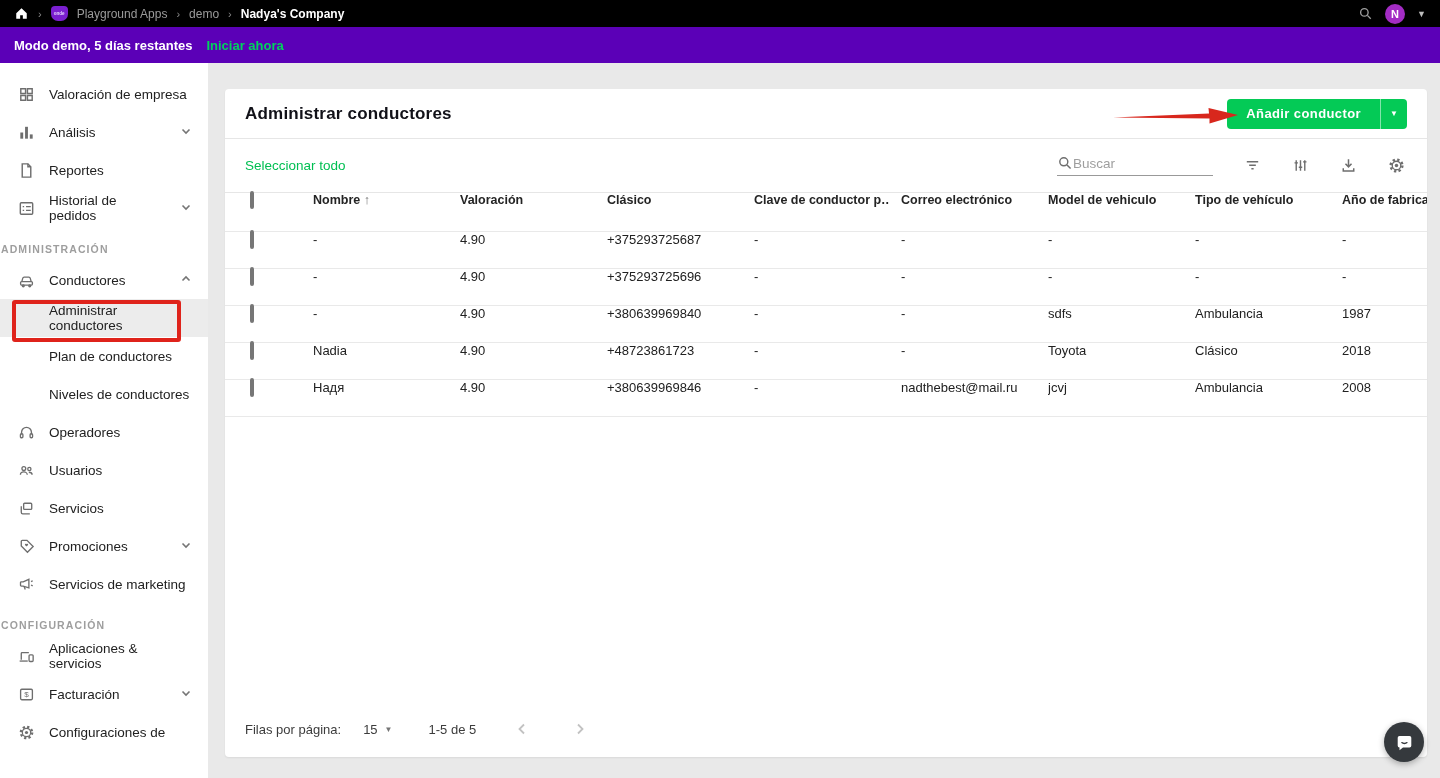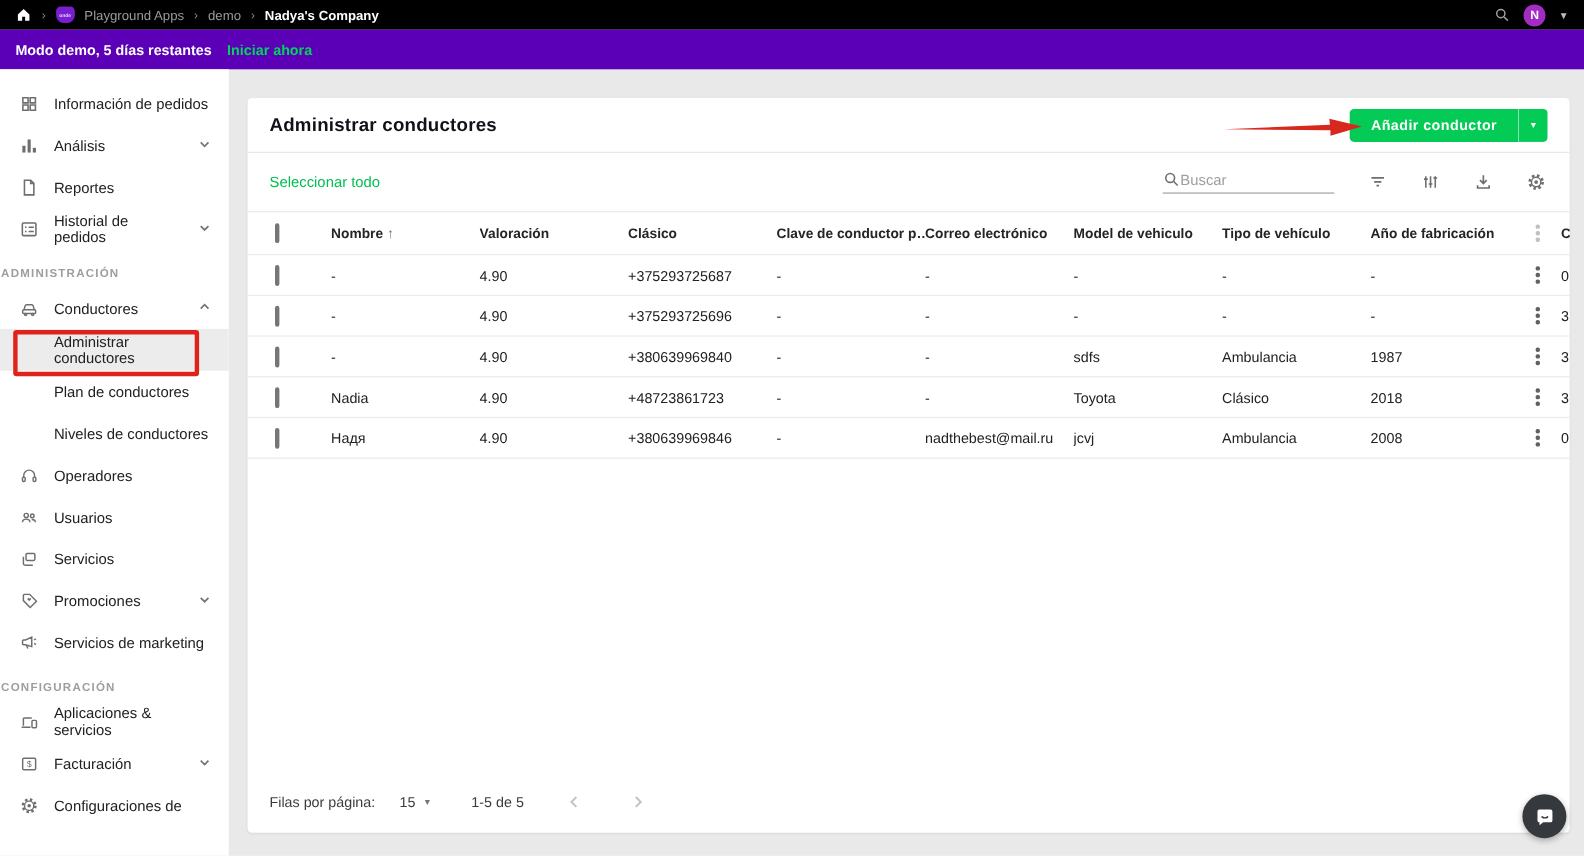--- a/index.html
+++ b/index.html
@@ -45,21 +45,21 @@
 
   .toolbar { height:54px; border-bottom:1px solid #e6e6e6; display:flex; align-items:center; padding:0 20px; flex:none;justify-content:space-between; }
   .select-all { color:#00bf52; font-size:13.5px; cursor:pointer; }
   .toolbar-right { margin-left:auto; display:flex; align-items:center; gap:26px; }
   .searchbox { display:flex; align-items:center; gap:0; border-bottom:1px solid #999; padding-bottom:4px; width:156px; margin-right:2px; }
   .searchbox input { border:none; outline:none; font-family:inherit; font-size:13.5px; color:#333; width:120px; background:transparent; }
   .searchbox input::placeholder { color:#9e9e9e; }
   .tool-icon { width:22px; height:22px; display:flex; align-items:center; justify-content:center; cursor:pointer; }
 
   
-  .trow { display:flex; align-items:center; padding-left:25px; border-bottom:1px solid #e9e9e9; font-size:13px; color:#212121; flex:none; }
+  .trow { display:flex; padding-left:25px; border-bottom:1px solid #e9e9e9; font-size:13px; color:#212121; flex:none;gap:12px; }
   .thead { height:39px; font-weight:bold; font-size:12.5px; color:#242424; }
   .tbody-row { height:37px; }
   .c-check { width:51px; flex:none; }
   .cbox { width:18px; height:18px; border:2px solid #767676; border-radius:2px; background:#fff; cursor:pointer; }
   .c { width:135px; flex:none; overflow:hidden; white-space:nowrap; padding-right:10px; }
   .c-year { width:140px; flex:none; }
   .c-kebab { width:24px; flex:none; display:flex; justify-content:center; }
   .c-clip { width:40px; flex:none; padding-left:9px; overflow:hidden; white-space:nowrap; }
   .sort-arrow { color:#757575; font-weight:normal; }
   .kebab { display:inline-flex; flex-direction:column; gap:2.5px; cursor:pointer; padding:2px; }
@@ -119,21 +119,21 @@
 <div class="shell">
 
   <div class="sidebar">
 
     <div class="side-item">
       <span class="sicon">
           <svg width="19" height="19" viewBox="0 0 20 20" fill="none" stroke="#6e6e6e" stroke-width="1.5">
             <path d="M4 4h5v5H4zM11 4h5v5h-5zM4 11h5v5H4zM11 11h5v5h-5z"></path>
           </svg>
         </span>
-      <span>Información de pedidos</span>
+      <span>Valoración de empresa</span>
     </div>
 
     <div class="side-item">
       <span class="sicon">
           <svg width="19" height="19" viewBox="0 0 20 20" fill="#6e6e6e">
             <rect x="3.5" y="10" width="3" height="6.5"></rect>
             <rect x="8.5" y="4" width="3" height="12.5"></rect>
             <rect x="13.5" y="12" width="3" height="4.5"></rect>
           </svg>
         </span>

